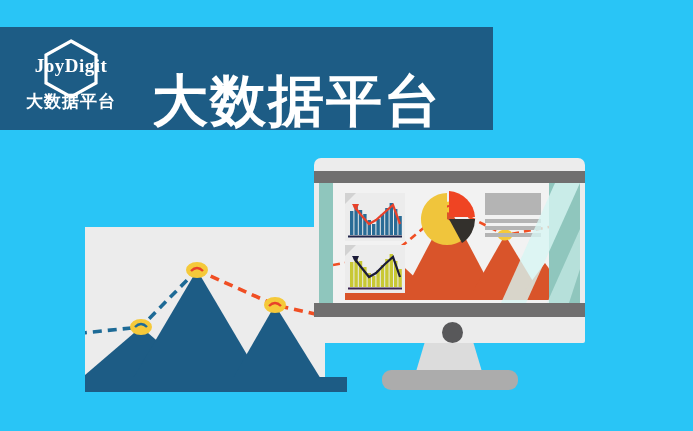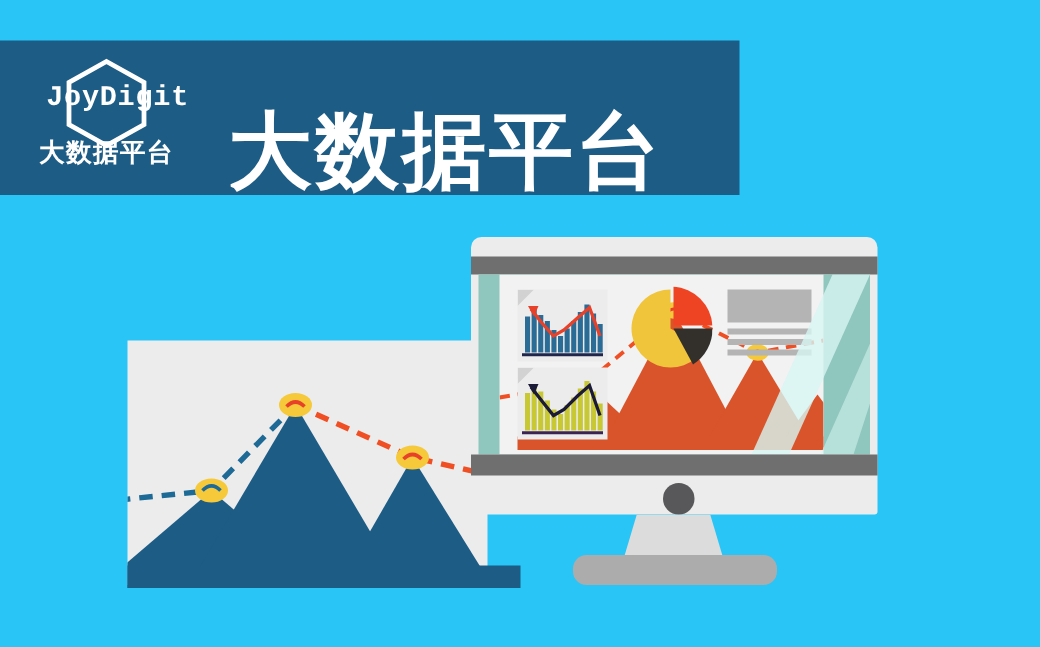--- a/index.html
+++ b/index.html
@@ -14,23 +14,23 @@
   
   .banner{
     position:absolute;left:0;top:27px;width:493px;height:103px;
     background:#1d5c85;
   }
   .logo{
     position:absolute;left:16px;top:10px;width:110px;height:84px;
   }
   .logo svg{display:block;}
   .logo-word{
-    position:absolute;left:0;top:19px;width:110px;text-align:right;
+    position:absolute;left:0;top:19px;width:110px;text-align:center;
     color:#ffffff;font-size:19px;font-weight:bold;letter-spacing:.5px;
-    font-family:Liberation Mono, monospace;
+    font-family:Liberation Serif, serif;
     line-height:1;
   }
   .logo-sub{
     position:absolute;left:0;top:56px;width:110px;text-align:center;
     color:#ffffff;font-size:17px;font-weight:bold;letter-spacing:1px;
     line-height:1;
   }
   .banner-title{
     position:absolute;left:137px;top:46px;
     color:#ffffff;font-size:56px;font-weight:bold;letter-spacing:2px;

